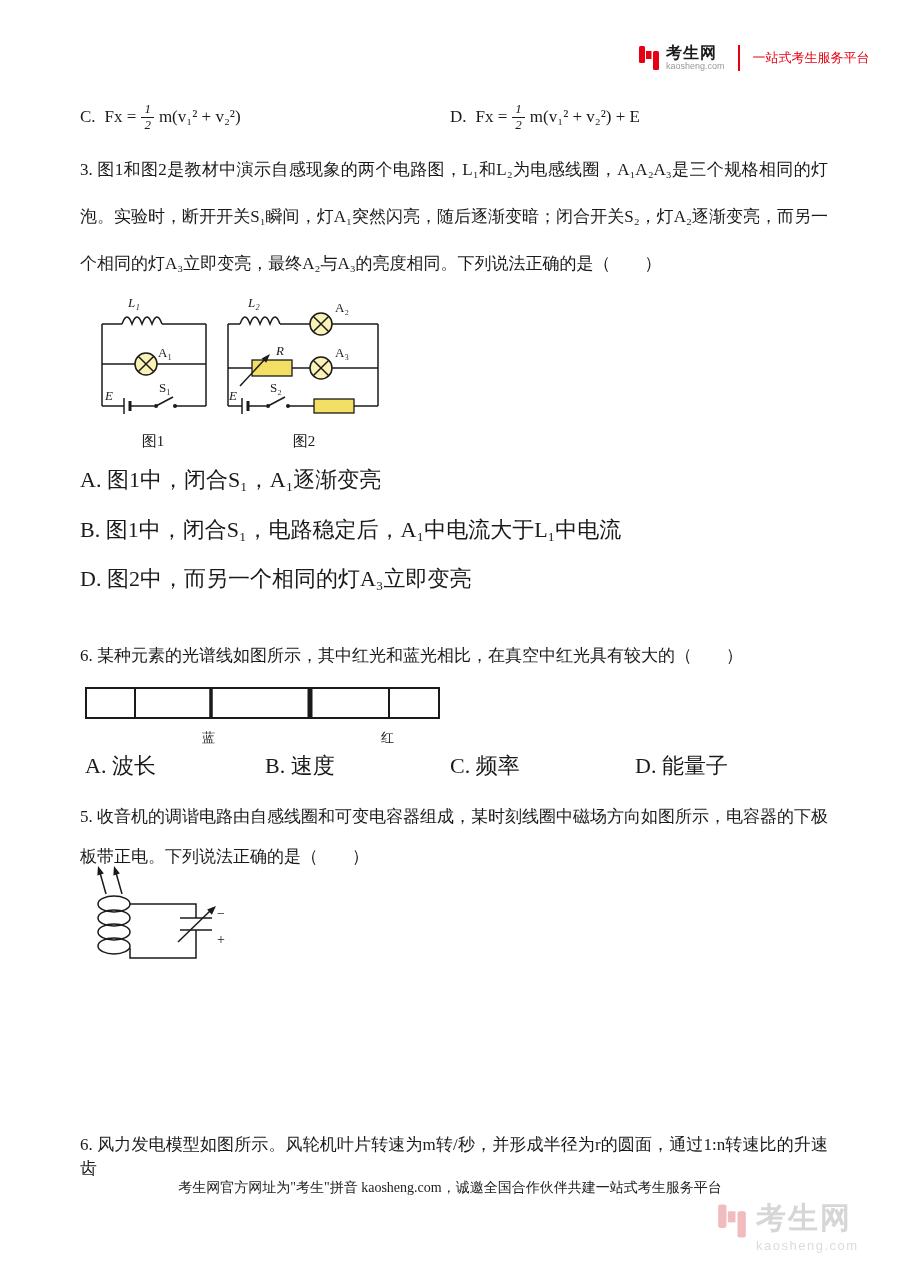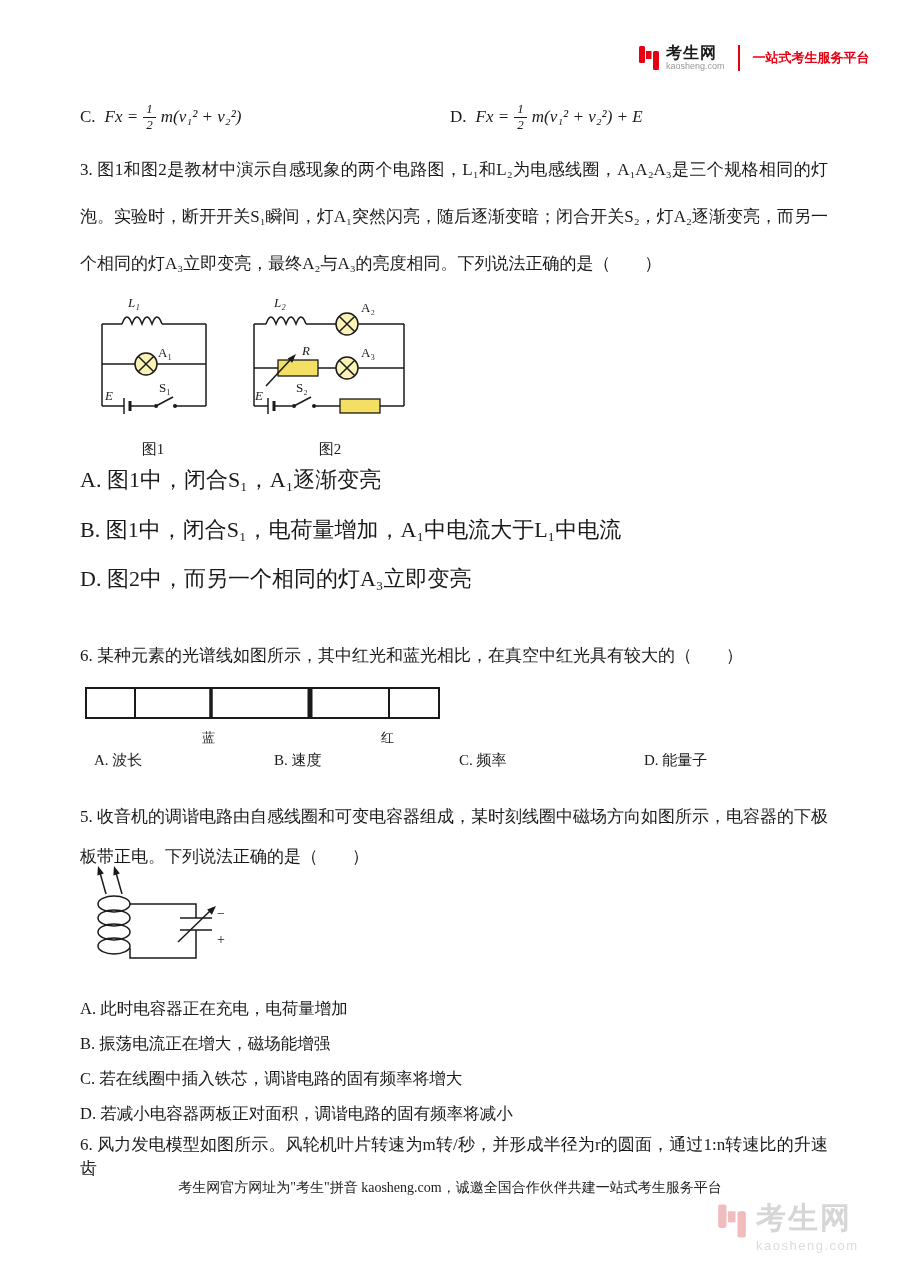--- a/index.html
+++ b/index.html
@@ -6,49 +6,49 @@
   body{width:900px;height:1273px;position:relative;background:#ffffff;
        font-family:"Liberation Serif","DejaVu Serif",serif;color:#1a1a1a;overflow:hidden}
   .page{position:absolute;inset:0}
 
   
   .brand{position:absolute;top:44px;left:638px;display:flex;align-items:center;gap:6px}
   .brand-text{display:flex;flex-direction:column;line-height:1.1}
   .brand-name{font-size:16px;font-weight:bold;letter-spacing:1px;font-family:"Liberation Sans",sans-serif}
   .brand-domain{font-size:9px;color:#999;font-family:"Liberation Sans",sans-serif}
   .brand-divider{width:2px;height:26px;background:#e60012;margin:0 7px}
-  .brand-slogan{color:#e60012;font-size:13px;font-weight:bold;font-family:"Liberation Sans",sans-serif}
+  .brand-slogan{color:#e60012;font-size:13px;font-weight:normal;font-family:"Liberation Sans",sans-serif}
 
   
   .formula-row{position:absolute;top:102px;left:80px;width:770px;height:42px}
   .formula{position:absolute;top:0;display:inline-flex;align-items:center;gap:5px;font-size:17px}
   .opt-label{margin-right:4px}
-  .math{font-style:italic}
+  .math{}
   .frac{display:inline-flex;flex-direction:column;align-items:center;font-size:13px;line-height:1.15;font-style:italic}
   .frac .num{padding:0 3px}
   .frac .den{border-top:1px solid #1a1a1a;padding:0 3px}
 
   
   .stem{position:absolute;left:80px;width:748px;font-size:17px;text-align:justify;margin:0}
   .q3-stem{top:146px;line-height:47px}
   .q4-stem{top:644px;line-height:24px}
   .q5-stem{top:797px;line-height:40px}
   .q6-stem{top:1133px;line-height:24px}
 
   
-  .fig-row{position:absolute;left:88px;top:294px;display:flex;gap:26px}
+  .fig-row{position:absolute;left:88px;top:294px;display:flex;}
   .fig{margin:0;text-align:center}
-  .fig figcaption{font-size:15px;margin-top:18px}
+  .fig figcaption{font-size:15px;margin-top:10px}
   .spectrum{position:absolute;left:85px;top:687px}
   .q5-fig{position:absolute;left:78px;top:860px}
 
   
   .q3-opts{position:absolute;left:80px;top:455px}
   .q3-opts .opt{font-size:22px;line-height:49.5px}
-  .q4-opts{position:absolute;left:94px;top:751px;width:740px;height:24px;font-size:15px}
+  .q4-opts{position:absolute;left:85px;top:751px;width:740px;height:24px;font-size:22px}
   .q4-opts span{position:absolute;top:0}
   .q5-opts{position:absolute;left:80px;top:991px}
   .q5-opts .opt{font-size:16.5px;line-height:35px}
 
   
   .footer{position:absolute;top:1179px;left:0;width:100%;text-align:center;font-size:14px;color:#222}
   .watermark{position:absolute;top:1203px;left:716px;display:flex;align-items:flex-start;gap:8px}
   .wm-name{font-size:30px;font-weight:bold;color:#d6d6d6;letter-spacing:2px;line-height:1;font-family:"Liberation Sans",sans-serif}
   .wm-domain{font-size:13px;color:#dcdcdc;letter-spacing:1.5px;margin-top:5px;font-family:"Liberation Sans",sans-serif}
 
@@ -167,21 +167,21 @@
         <text class="lbl ital" x="58" y="61">R</text>
         <text class="lbl ital" x="11" y="106">E</text>
         <text class="lbl" x="52" y="98">S₂</text>
       </svg>
       <figcaption>图2</figcaption>
     </figure>
   </div>
 
   <div class="q3-opts">
     <div class="opt">A. 图1中，闭合S₁，A₁逐渐变亮</div>
-    <div class="opt">B. 图1中，闭合S₁，电荷量增加，A₁中电流大于L₁中电流</div>
+    <div class="opt">B. 图1中，闭合S₁，电路稳定后，A₁中电流大于L₁中电流</div>
     <div class="opt">D. 图2中，而另一个相同的灯A₃立即变亮</div>
   </div>
 
   <p class="stem q4-stem">6. 某种元素的光谱线如图所示，其中红光和蓝光相比，在真空中红光具有较大的（　　）</p>
 
   <div class="spectrum">
     <svg width="356" height="60" viewBox="0 0 356 60">
       <rect x="1" y="1" width="353" height="30" fill="none" stroke="#1a1a1a" stroke-width="2"></rect>
       <line x1="50" y1="1" x2="50" y2="31" stroke="#1a1a1a" stroke-width="2"></line>
       <line x1="126" y1="1" x2="126" y2="31" stroke="#1a1a1a" stroke-width="3.5"></line>
@@ -215,26 +215,20 @@
       <path class="wire" d="M102 58 H134"></path>
       <path class="wire" d="M102 70 H134"></path>
       <path class="wire" d="M118 70 V98 H52 V88"></path>
       <path class="wire" d="M100 82 L133 50"></path>
       <polygon class="head" points="138,46 133.9,54.8 129.1,49.6"></polygon>
       <text class="sign" x="139" y="58">−</text>
       <text class="sign" x="139" y="84">+</text>
     </svg>
   </div>
 
-  <div class="q5-opts">
-    <div class="opt">A. 此时电容器正在充电，电荷量增加</div>
-    <div class="opt">B. 振荡电流正在增大，磁场能增强</div>
-    <div class="opt">C. 若在线圈中插入铁芯，调谐电路的固有频率将增大</div>
-    <div class="opt">D. 若减小电容器两板正对面积，调谐电路的固有频率将减小</div>
-  </div>
 
   <p class="stem q6-stem">6. 风力发电模型如图所示。风轮机叶片转速为m转/秒，并形成半径为r的圆面，通过1:n转速比的升速齿</p>
 
   <footer class="footer">考生网官方网址为"考生"拼音 kaosheng.com，诚邀全国合作伙伴共建一站式考生服务平台</footer>
 
   <div class="watermark">
     <svg width="32" height="36" viewBox="0 0 22 26">
       <rect x="1" y="1" width="6" height="17" rx="1.5" fill="#f0bcbe"></rect>
       <rect x="8" y="6" width="5.5" height="8" fill="#f0bcbe"></rect>
       <rect x="15" y="6" width="6" height="19" rx="1.5" fill="#f0bcbe"></rect>

